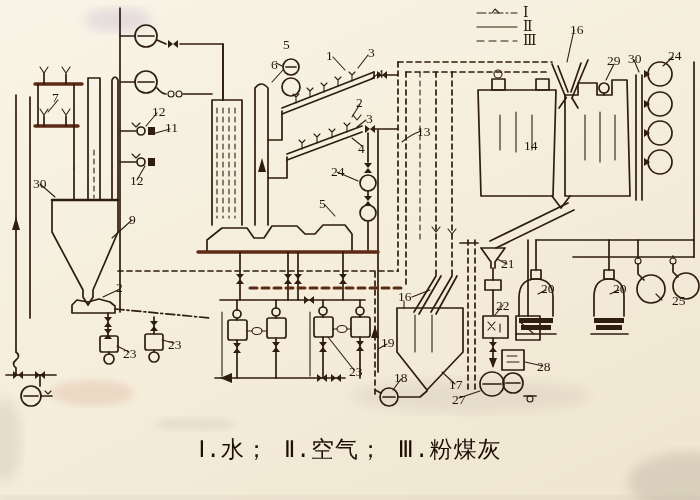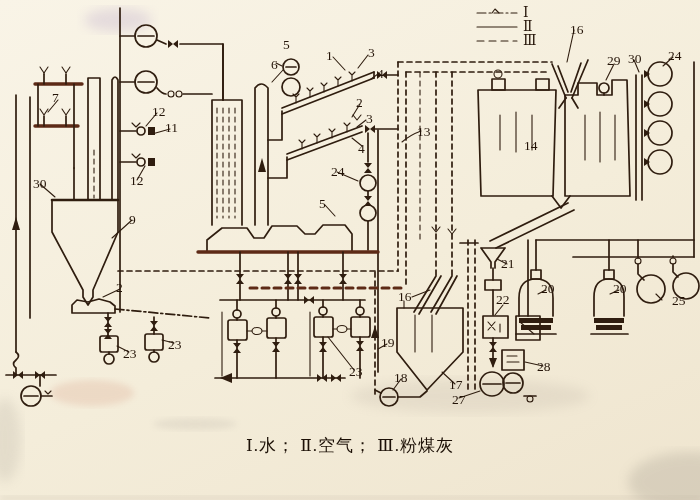--- a/index.html
+++ b/index.html
@@ -14,21 +14,21 @@
   .d{stroke-dasharray:5 4;}
   .dh{stroke-dasharray:7 5;stroke-width:3;}
   .dd{stroke-dasharray:9 3 2 3;}
   .f{fill:#2f1d0f;stroke:none;}
   .rb{stroke:#5d2a16;}
   .num-label{position:absolute;font-size:13.5px;line-height:14px;color:#241408;
              font-family:"Liberation Serif","DejaVu Serif",serif;}
   .legend-num{position:absolute;font-size:14px;line-height:14px;color:#241408;}
   .caption{position:absolute;left:0;right:0;top:426px;text-align:center;color:#1c1006;}
   .caption .l1{font-size:19px;letter-spacing:1.5px;}
-  .caption .l2{font-size:17px;margin-top:8px;letter-spacing:1px;}
+  .caption .l2{font-size:23px;margin-top:8px;letter-spacing:1px;font-family:Liberation Mono, monospace;}
 </style>
 </head>
 <body>
 
 <div class="page">
 
 <svg width="700" height="500" viewBox="0 0 700 500">
   <defs>
     <filter id="b3">
           <feGaussianBlur stdDeviation="3"></feGaussianBlur>
@@ -378,21 +378,21 @@
       <span class="num-label" style="left: 417px; top: 125px;">13</span>
       <span class="num-label" style="left: 524px; top: 139px;">14</span>
       <span class="num-label" style="left: 570px; top: 23px;">16</span>
       <span class="num-label" style="left: 398px; top: 290px;">16</span>
       <span class="num-label" style="left: 449px; top: 378px;">17</span>
       <span class="num-label" style="left: 394px; top: 371px;">18</span>
       <span class="num-label" style="left: 381px; top: 336px;">19</span>
       <span class="num-label" style="left: 541px; top: 282px;">20</span>
       <span class="num-label" style="left: 613px; top: 282px;">20</span>
       <span class="num-label" style="left: 501px; top: 257px;">21</span>
-      <span class="num-label" style="left: 496px; top: 293px;">22</span>
+      <span class="num-label" style="left: 496px; top: 299px;">22</span>
       <span class="num-label" style="left: 123px; top: 347px;">23</span>
       <span class="num-label" style="left: 349px; top: 365px;">23</span>
       <span class="num-label" style="left: 331px; top: 165px;">24</span>
       <span class="num-label" style="left: 668px; top: 49px;">24</span>
       <span class="num-label" style="left: 656px; top: 294px; padding-left: 16px;">25</span>
       <span class="num-label" style="left: 168px; top: 338px;">23</span>
       <span class="num-label" style="left: 452px; top: 393px;">27</span>
       <span class="num-label" style="left: 537px; top: 360px;">28</span>
       <span class="num-label" style="left: 607px; top: 54px;">29</span>
       <span class="num-label" style="left: 33px; top: 177px;">30</span>

